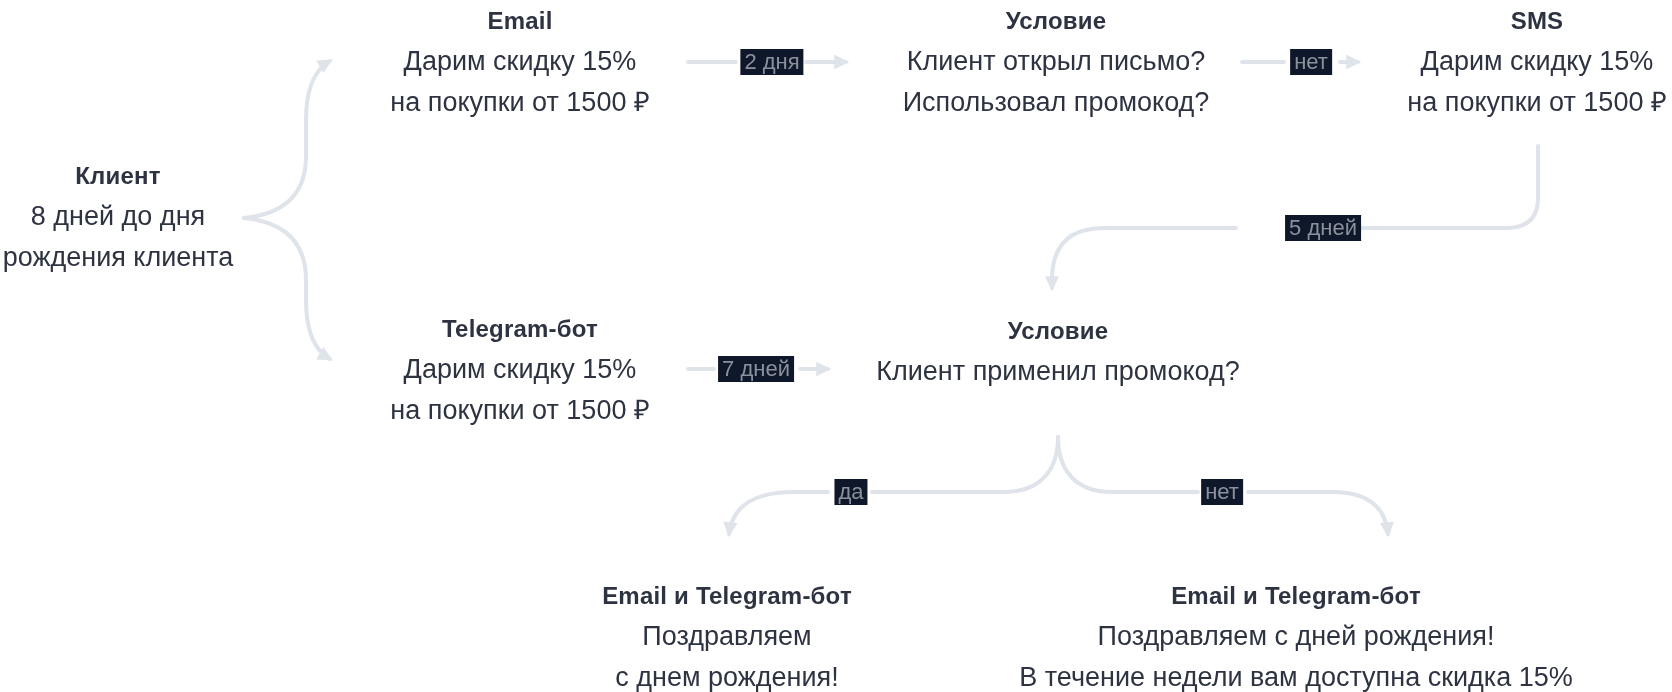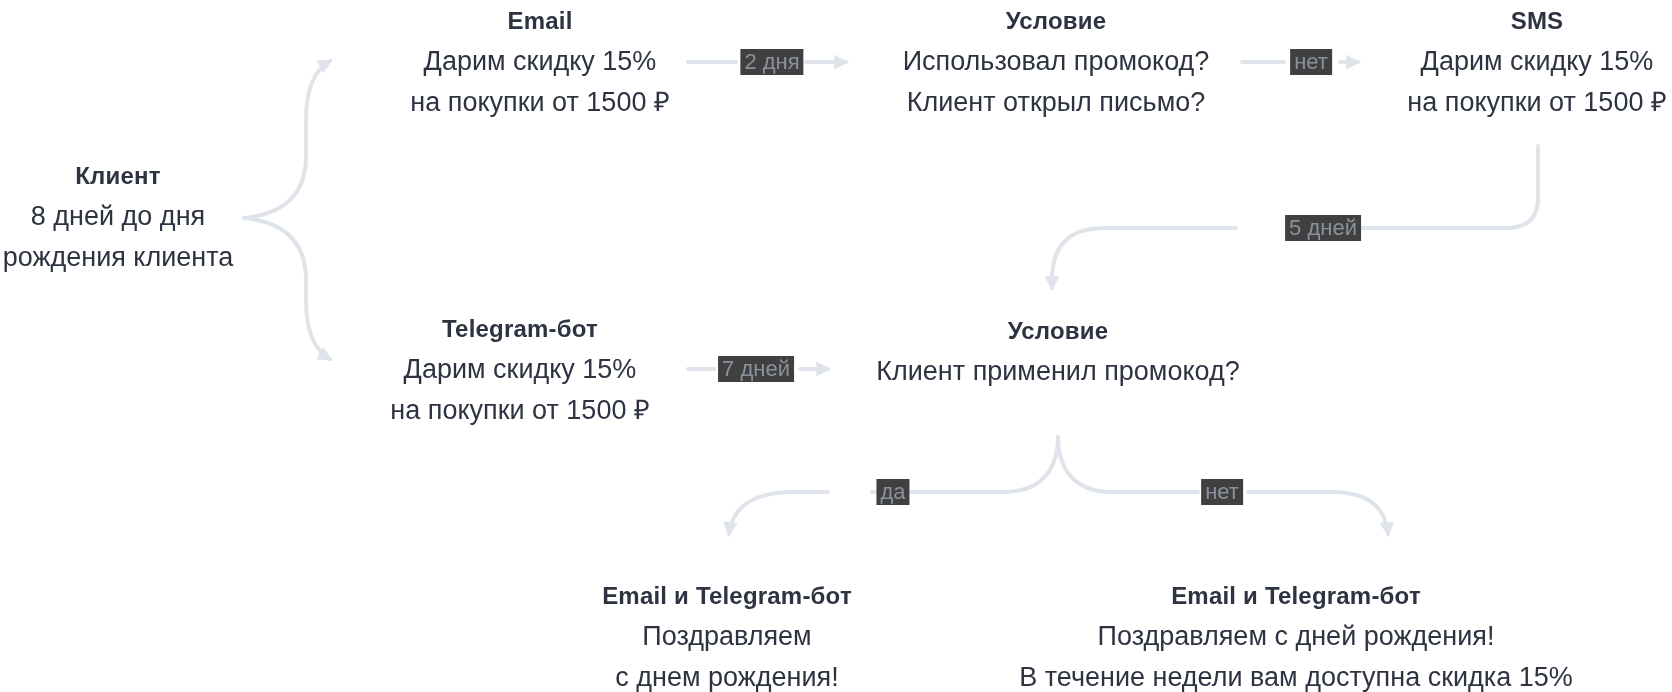--- a/index.html
+++ b/index.html
@@ -40,21 +40,21 @@
     font-size: 27px;
     line-height: 41px;
   }
   .edge-label {
     position: absolute;
     transform: translate(-50%, -50%);
     white-space: nowrap;
     font-size: 22px;
     color: #8b919c;
     z-index: 1;
-    background: #404040;
+    background: #0f172a;
     padding: 0 4px;
   }
 </style>
 </head>
 <body>
 
 <div class="canvas">
 
   <svg class="wires" viewBox="0 0 1672 692">
     <defs>
@@ -85,30 +85,30 @@
       <path d="M 1248 492 H 1332 Q 1384 492 1388 534" marker-end="url(#arr)"></path>
     </g>
   </svg>
 
   <div class="node" style="left:118px; top:155px;">
     <div class="title">Клиент</div>
     <div class="line">8 дней до дня</div>
     <div class="line">рождения клиента</div>
   </div>
 
-  <div class="node" style="left:520px; top:0px;margin-left:20px;">
+  <div class="node" style="left:520px; top:0px;">
     <div class="title">Email</div>
     <div class="line">Дарим скидку 15%</div>
     <div class="line">на покупки от 1500 ₽</div>
   </div>
 
   <div class="node" style="left:1056px; top:0px;">
     <div class="title">Условие</div>
+    <div class="line">Клиент открыл письмо?</div>
     <div class="line">Использовал промокод?</div>
-    <div class="line">Клиент открыл письмо?</div>
   </div>
 
   <div class="node" style="left:1537px; top:0px;">
     <div class="title">SMS</div>
     <div class="line">Дарим скидку 15%</div>
     <div class="line">на покупки от 1500 ₽</div>
   </div>
 
   <div class="node" style="left:520px; top:308px;">
     <div class="title">Telegram-бот</div>
@@ -130,16 +130,16 @@
   <div class="node" style="left:1296px; top:575px;">
     <div class="title">Email и Telegram-бот</div>
     <div class="line">Поздравляем с дней рождения!</div>
     <div class="line">В течение недели вам доступна скидка 15%</div>
   </div>
 
   <div class="edge-label" style="left:772px; top:62px;">2 дня</div>
   <div class="edge-label" style="left:1311px; top:62px;">нет</div>
   <div class="edge-label" style="left:1323px; top:228px;">5 дней</div>
   <div class="edge-label" style="left:756px; top:369px;">7 дней</div>
-  <div class="edge-label" style="left:893px; top:492px;text-align:center;">да</div>
+  <div class="edge-label" style="left:851px; top:492px;text-align:center;">да</div>
   <div class="edge-label" style="left:1222px; top:492px;">нет</div>
 
 </div>
 
 </body></html>

